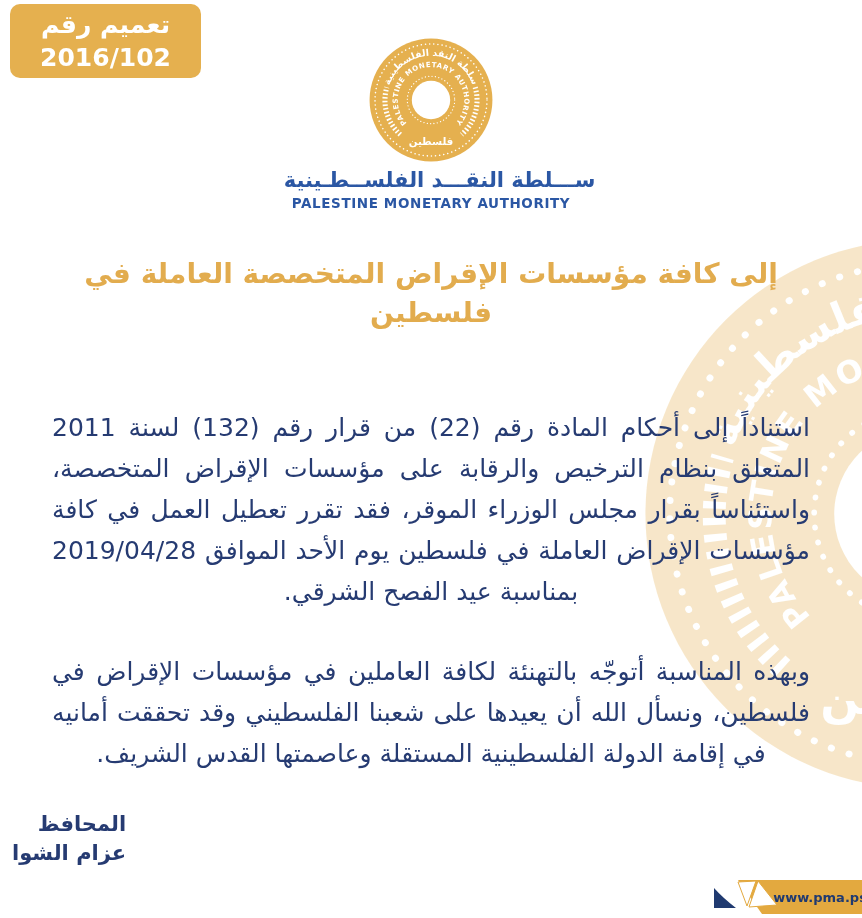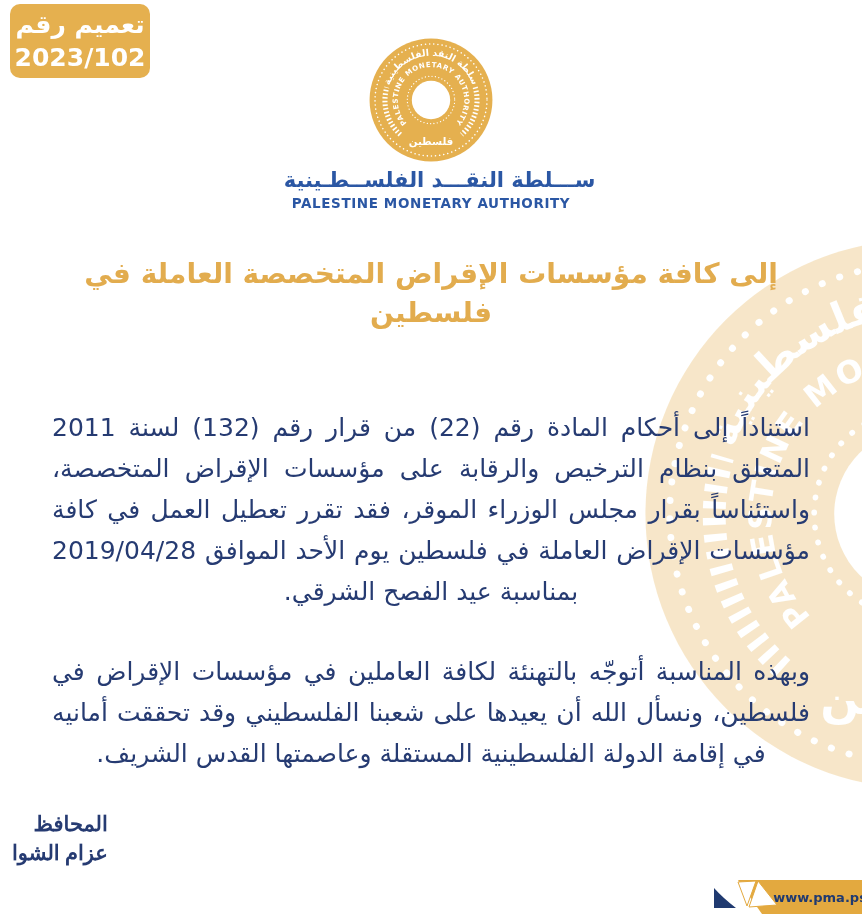--- a/index.html
+++ b/index.html
@@ -2,21 +2,21 @@
 <html lang="ar" dir="rtl"><head>
 <meta charset="utf-8">
 <style>
   html,body{margin:0;padding:0;background:#fff;}
   .page{
     position:relative;width:862px;height:918px;overflow:hidden;background:#fff;
     font-family:"DejaVu Sans",sans-serif;direction:rtl;margin:0 auto;
   }
   
   .badge{
-    position:absolute;top:4px;left:10px;width:140px;height:74px;
+    position:absolute;top:4px;left:10px;width:191px;height:74px;
     background:#E5B04F;border-radius:10px;color:#fff;font-weight:bold;
     display:flex;flex-direction:column;justify-content:center;align-items:center;
     text-align:center;font-size:25px;line-height:33px;
   }
   .badge .num{direction:ltr;}
   
   .logo-block{position:absolute;top:36px;left:0;right:0;text-align:center;z-index:2;}
   .logo-block svg{display:block;margin:0 auto;}
   .org-name-ar{font-size:21px;font-weight:bold;color:#2B57A4;margin-top:3px;line-height:26px;margin-left:17px;}
   .org-name-en{font-size:13.5px;font-weight:bold;color:#2B57A4;letter-spacing:0.6px;direction:ltr;line-height:18px;margin-top:1px;}
@@ -31,21 +31,21 @@
   .para{
     position:absolute;right:52px;left:52px;z-index:2;
     color:#263B72;font-weight:normal;font-size:25px;line-height:41px;
     text-align:justify;text-align-last:center;
   }
   .para1{top:382px;}
   .para2{top:626px;}
   
   .signature{
     position:absolute;left:12px;top:810px;z-index:2;text-align:right;
-    color:#263B72;font-weight:bold;font-size:21px;line-height:29px;white-space:nowrap;font-family:Liberation Serif, serif;
+    color:#263B72;font-weight:bold;font-size:21px;line-height:29px;white-space:nowrap;
   }
   
   .footer-banner{position:absolute;right:0;bottom:0;z-index:2;}
 </style>
 </head>
 <body>
 
 <div class="page">
 
   <div class="watermark">
@@ -63,21 +63,21 @@
         <textPath href="#arcEn-w" startOffset="50%" text-anchor="middle">PALESTINE MONETARY AUTHORITY</textPath>
       </text>
       <circle cx="100" cy="100" r="37" fill="none" stroke="#fff" stroke-width="2" stroke-dasharray="0.1 5.2" stroke-linecap="round"></circle>
       <circle cx="100" cy="100" r="30" fill="#fff"></circle>
       <text x="100" y="170" text-anchor="middle" font-size="16" font-weight="bold" fill="#ffffff">فلسطين</text>
     </svg>
   </div>
 
   <div class="badge">
     <div>تعميم رقم</div>
-    <div class="num">2023/102</div>
+    <div class="num">2016/102</div>
   </div>
 
   <div class="logo-block">
     <svg width="128" height="128" viewBox="0 0 200 200" xmlns="http://www.w3.org/2000/svg">
       <circle cx="100" cy="100" r="96" fill="#E5B04F"></circle>
       <circle cx="100" cy="100" r="87.5" fill="none" stroke="#fff" stroke-width="2.4" stroke-dasharray="0.1 6.4" stroke-linecap="round"></circle>
       <path d="M 52,154 A 72,72 0 0 1 31,80" stroke="#fff" stroke-width="8" fill="none" stroke-dasharray="2.5 3.2"></path>
       <path d="M 169,80 A 72,72 0 0 1 148,154" stroke="#fff" stroke-width="8" fill="none" stroke-dasharray="2.5 3.2"></path>
       <path id="arcAr-h" d="M 36,74 A 69,69 0 0 1 164,74" fill="none"></path>
       <text font-size="14.5" font-weight="bold" fill="#ffffff">

